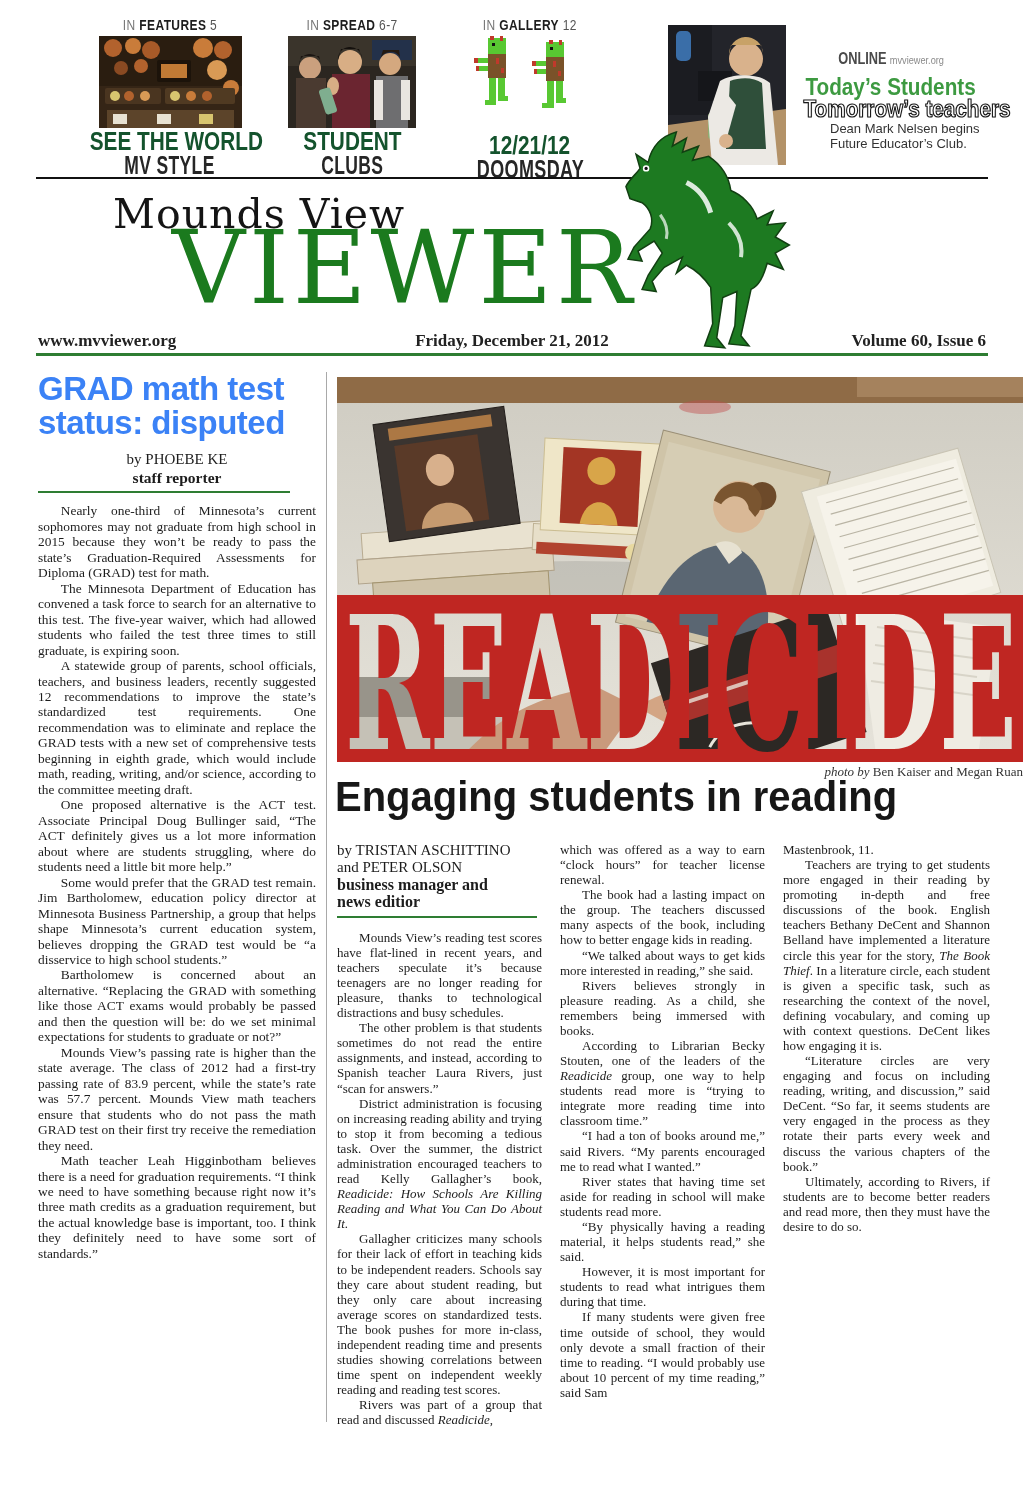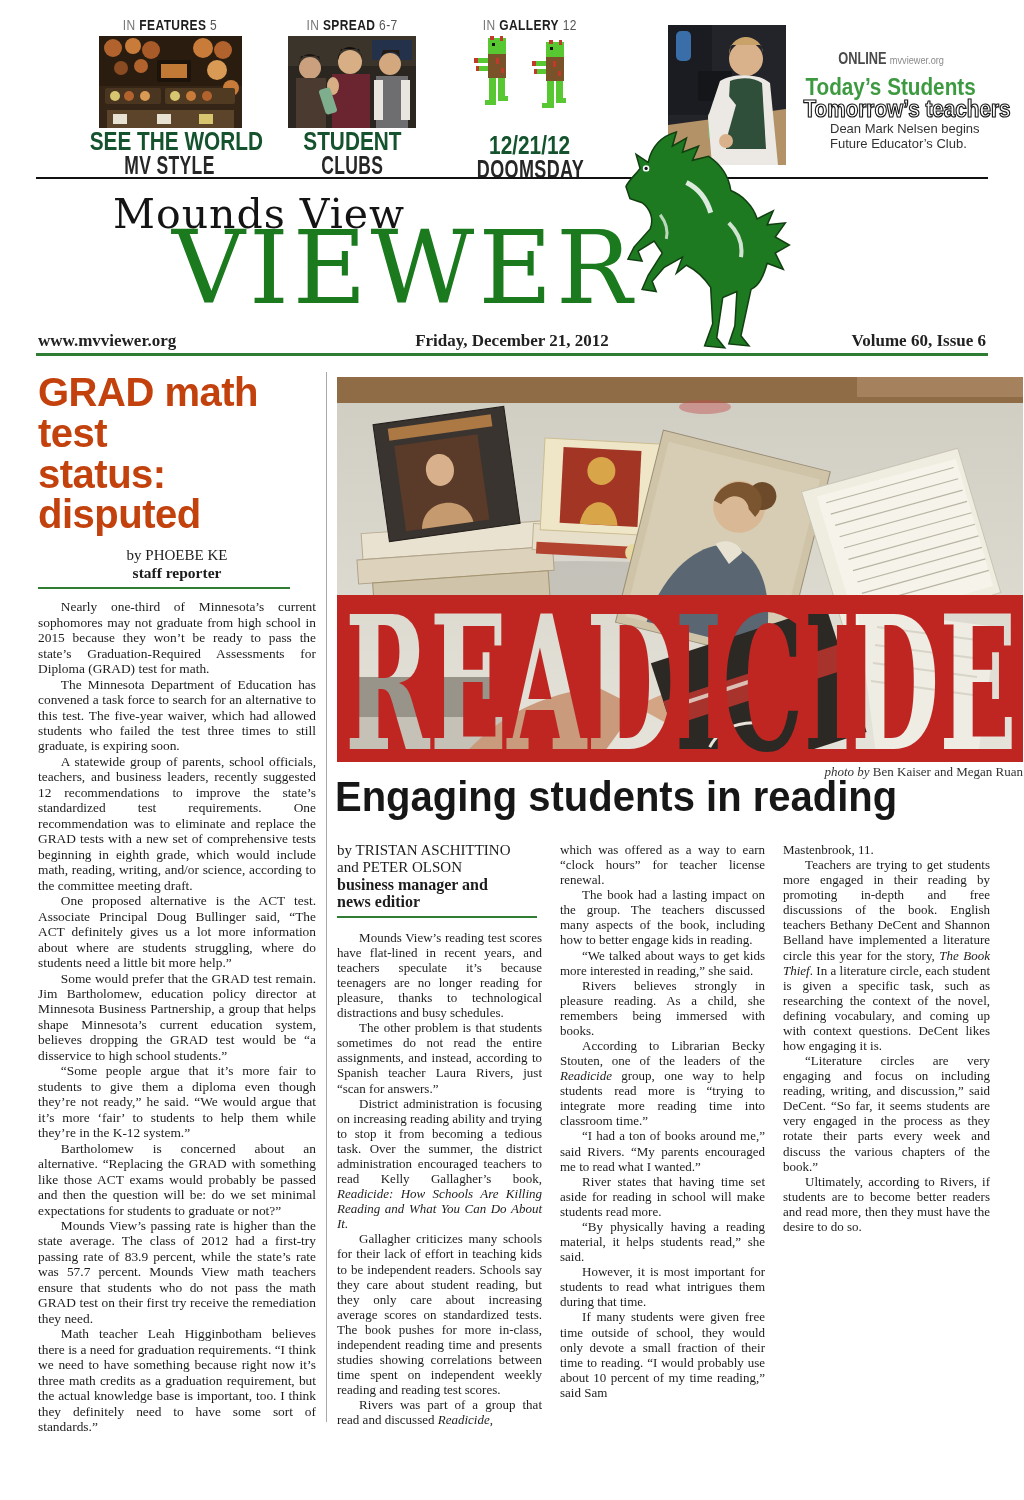--- a/index.html
+++ b/index.html
@@ -38,21 +38,21 @@
   .infobar{position:absolute;left:38px;right:38px;top:331px;height:20px;
            font-family:"Liberation Serif",serif;font-weight:bold;font-size:17px;color:#222;}
   .infobar .url{position:absolute;left:0;top:0;}
   .infobar .date{position:absolute;left:0;right:0;top:0;text-align:center;}
   .infobar .issue{position:absolute;right:0;top:0;}
   .rule-green{position:absolute;left:36px;right:36px;top:353px;height:3px;background:#2e7d32;}
 
   
   .grad{position:absolute;left:38px;top:372px;width:278px;}
   .grad h2{margin:0;font-family:"Liberation Sans",sans-serif;font-weight:bold;
-           font-size:40px;line-height:1.02;letter-spacing:-.5px;color:#c2410c;}
+           font-size:33px;line-height:1.02;letter-spacing:-.5px;color:#3b82f6;}
   .byline{margin-top:12px;font-size:15px;line-height:1.15;text-align:center;}
   .byline .role{font-weight:bold;font-size:15.5px;}
   .green-ul{height:0;border-bottom:2px solid #2e7d32;margin-top:5px;}
   .grad .green-ul{width:252px;}
   .body-text{margin-top:10px;}
   .body-text p{margin:0;text-indent:1.7em;text-align:justify;}
   .body-text p.cont{text-indent:0;}
   .grad .body-text{font-size:13.4px;line-height:1.155;}
 
   .vdivider{position:absolute;left:326px;top:372px;height:1050px;width:1px;background:#a9a9a9;}
@@ -243,21 +243,20 @@
       <div>by PHOEBE KE</div>
       <div class="role">staff reporter</div>
       <div class="green-ul"></div>
     </div>
     <div class="body-text">
         <p>Nearly one-third of Minnesota’s current sophomores may not graduate from high school in 2015 because they won’t be ready to pass the state’s Graduation-Required Assessments for Diploma (GRAD) test for math.</p>
         <p>The Minnesota Department of Education has convened a task force to search for an alternative to this test. The five-year waiver, which had allowed students who failed the test three times to still graduate, is expiring soon.</p>
         <p>A statewide group of parents, school officials, teachers, and business leaders, recently suggested 12 recommendations to improve the state’s standardized test requirements. One recommendation was to eliminate and replace the GRAD tests with a new set of comprehensive tests beginning in eighth grade, which would include math, reading, writing, and/or science, according to the committee meeting draft.</p>
         <p>One proposed alternative is the ACT test. Associate Principal Doug Bullinger said, “The ACT definitely gives us a lot more information about where are students struggling, where do students need a little bit more help.”</p>
         <p>Some would prefer that the GRAD test remain. Jim Bartholomew, education policy director at Minnesota Business Partnership, a group that helps shape Minnesota’s current education system, believes dropping the GRAD test would be “a disservice to high school students.”</p>
-        <p>“Some people argue that it’s more fair to students to give them a diploma even though they’re not ready,” he said. “We would argue that it’s more ‘fair’ to students to help them while they’re in the K-12 system.”</p>
         <p>Bartholomew is concerned about an alternative. “Replacing the GRAD with something like those ACT exams would probably be passed and then the question will be: do we set minimal expectations for students to graduate or not?”</p>
         <p>Mounds View’s passing rate is higher than the state average. The class of 2012 had a first-try passing rate of 83.9 percent, while the state’s rate was 57.7 percent. Mounds View math teachers ensure that students who do not pass the math GRAD test on their first try receive the remediation they need.</p>
         <p>Math teacher Leah Higginbotham believes there is a need for graduation requirements. “I think we need to have something because right now it’s three math credits as a graduation requirement, but the actual knowledge base is important, too. I think they definitely need to have some sort of standards.”</p>
       </div>
   </article>
 
   <div class="vdivider"></div>
 
   <div class="photo-wrap">
     <svg width="686" height="385" viewBox="0 0 686 385">

